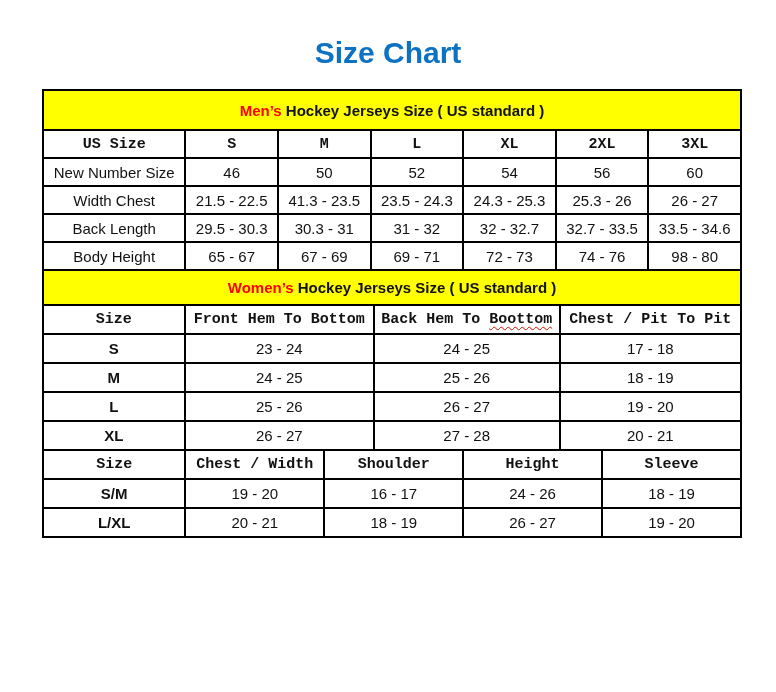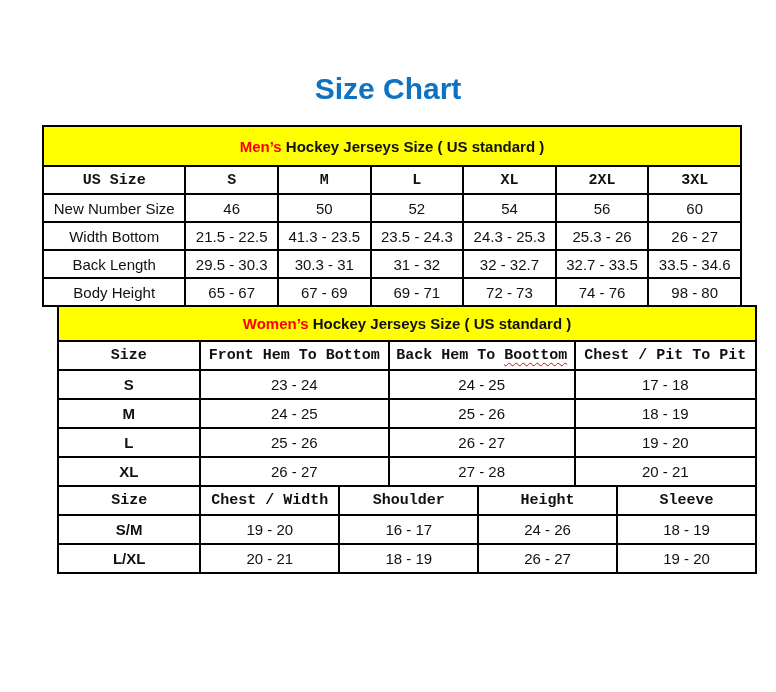--- a/index.html
+++ b/index.html
@@ -2,37 +2,37 @@
 <html><head>
 <meta charset="utf-8">
 <style>
   html, body { margin: 0; padding: 0; background: #ffffff; }
   body {
     width: 776px; height: 692px;
     font-family: "Liberation Sans", sans-serif;
     color: #111111;
     overflow: hidden;
   }
-  .page { width: 776px; height: 692px; box-sizing: border-box; padding-top: 72px; }
+  .page { width: 776px; height: 692px; box-sizing: border-box; padding-top: 36px; }
   .page-title {
     text-align: center;
     font-size: 30px;
     font-weight: bold;
     color: #0d72c2;
     line-height: 1.1;
     margin: 0 0 20px 0;
     letter-spacing: 0px;
   }
   .tables-wrap { width: 692px; margin: 0 auto; }
   table.size-table {
     width: 700px;
     border-collapse: collapse;
     table-layout: fixed;
   }
-  table.size-table + table.size-table { margin-top: -2px; margin-left: 15px; }
+  table.size-table + table.size-table { margin-top: -2px; }
   table.size-table td {
     border: 2px solid #000000;
     text-align: center;
     vertical-align: middle;
     font-size: 15px;
     padding: 0 2px;
     overflow: hidden;
     white-space: nowrap;
   }
   td.band {
@@ -98,21 +98,21 @@
           <tr>
             <td class="label-cell">New Number Size</td>
             <td class="value-cell">46</td>
             <td class="value-cell">50</td>
             <td class="value-cell">52</td>
             <td class="value-cell">54</td>
             <td class="value-cell">56</td>
             <td class="value-cell">60</td>
           </tr>
           <tr>
-            <td class="label-cell">Width Bottom</td>
+            <td class="label-cell">Width Chest</td>
             <td class="value-cell">21.5 - 22.5</td>
             <td class="value-cell">41.3 - 23.5</td>
             <td class="value-cell">23.5 - 24.3</td>
             <td class="value-cell">24.3 - 25.3</td>
             <td class="value-cell">25.3 - 26</td>
             <td class="value-cell">26 - 27</td>
           </tr>
           <tr>
             <td class="label-cell">Back Length</td>
             <td class="value-cell">29.5 - 30.3</td>

